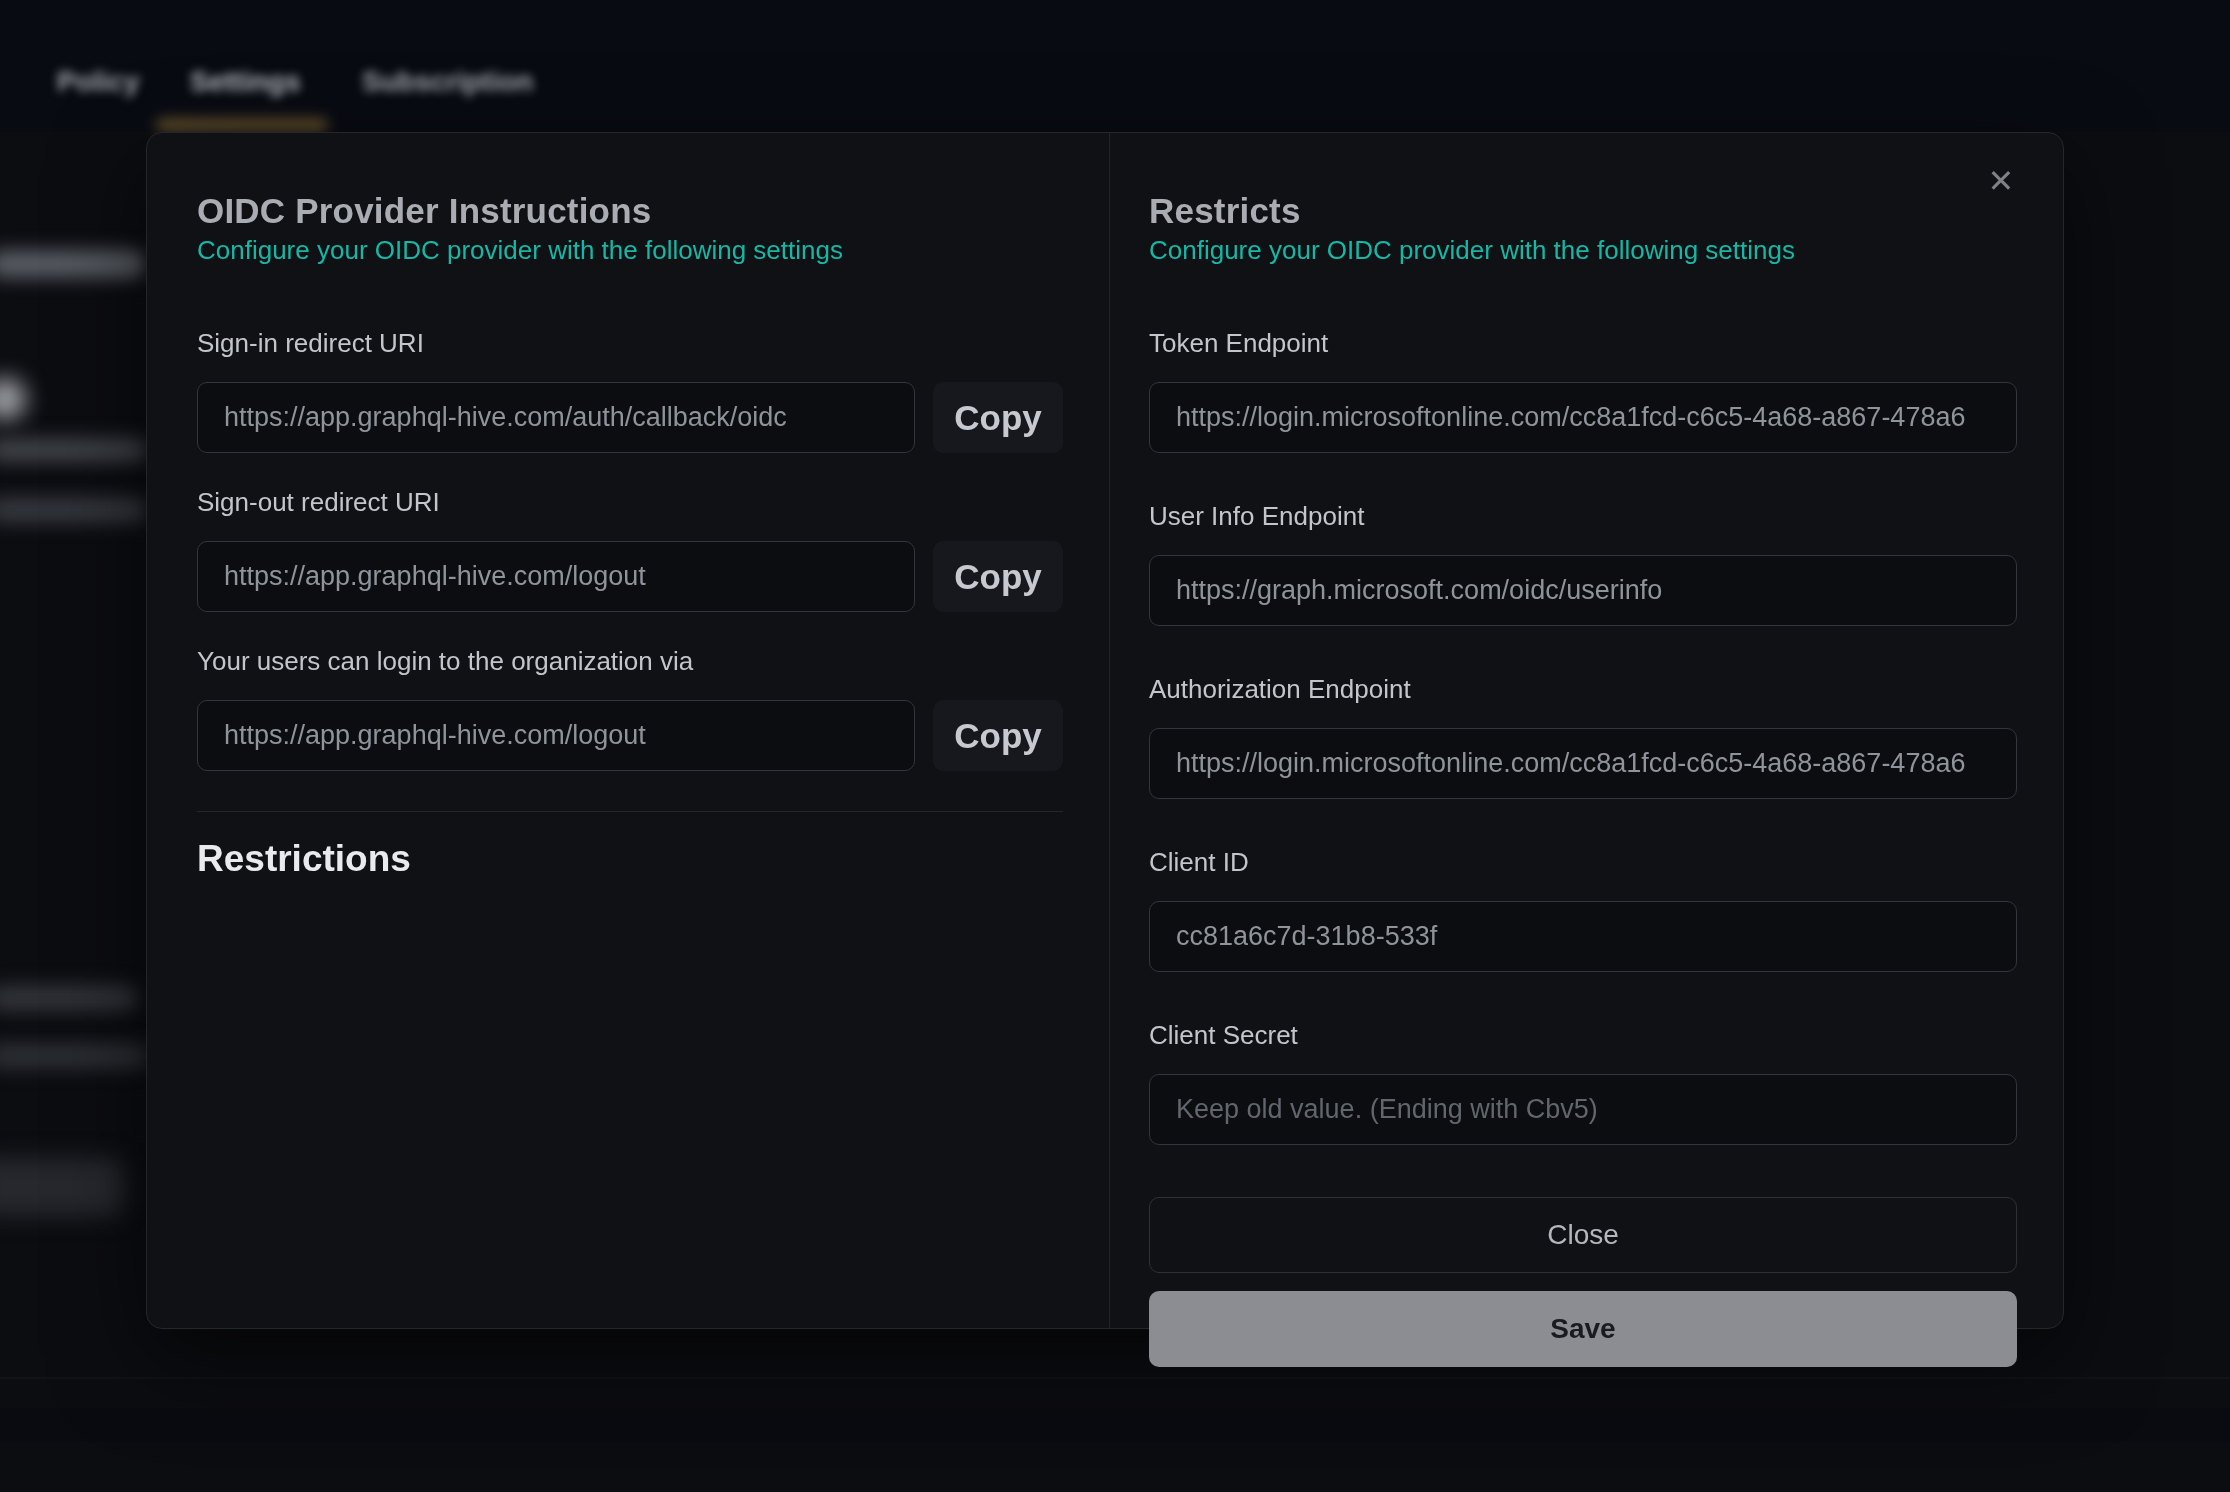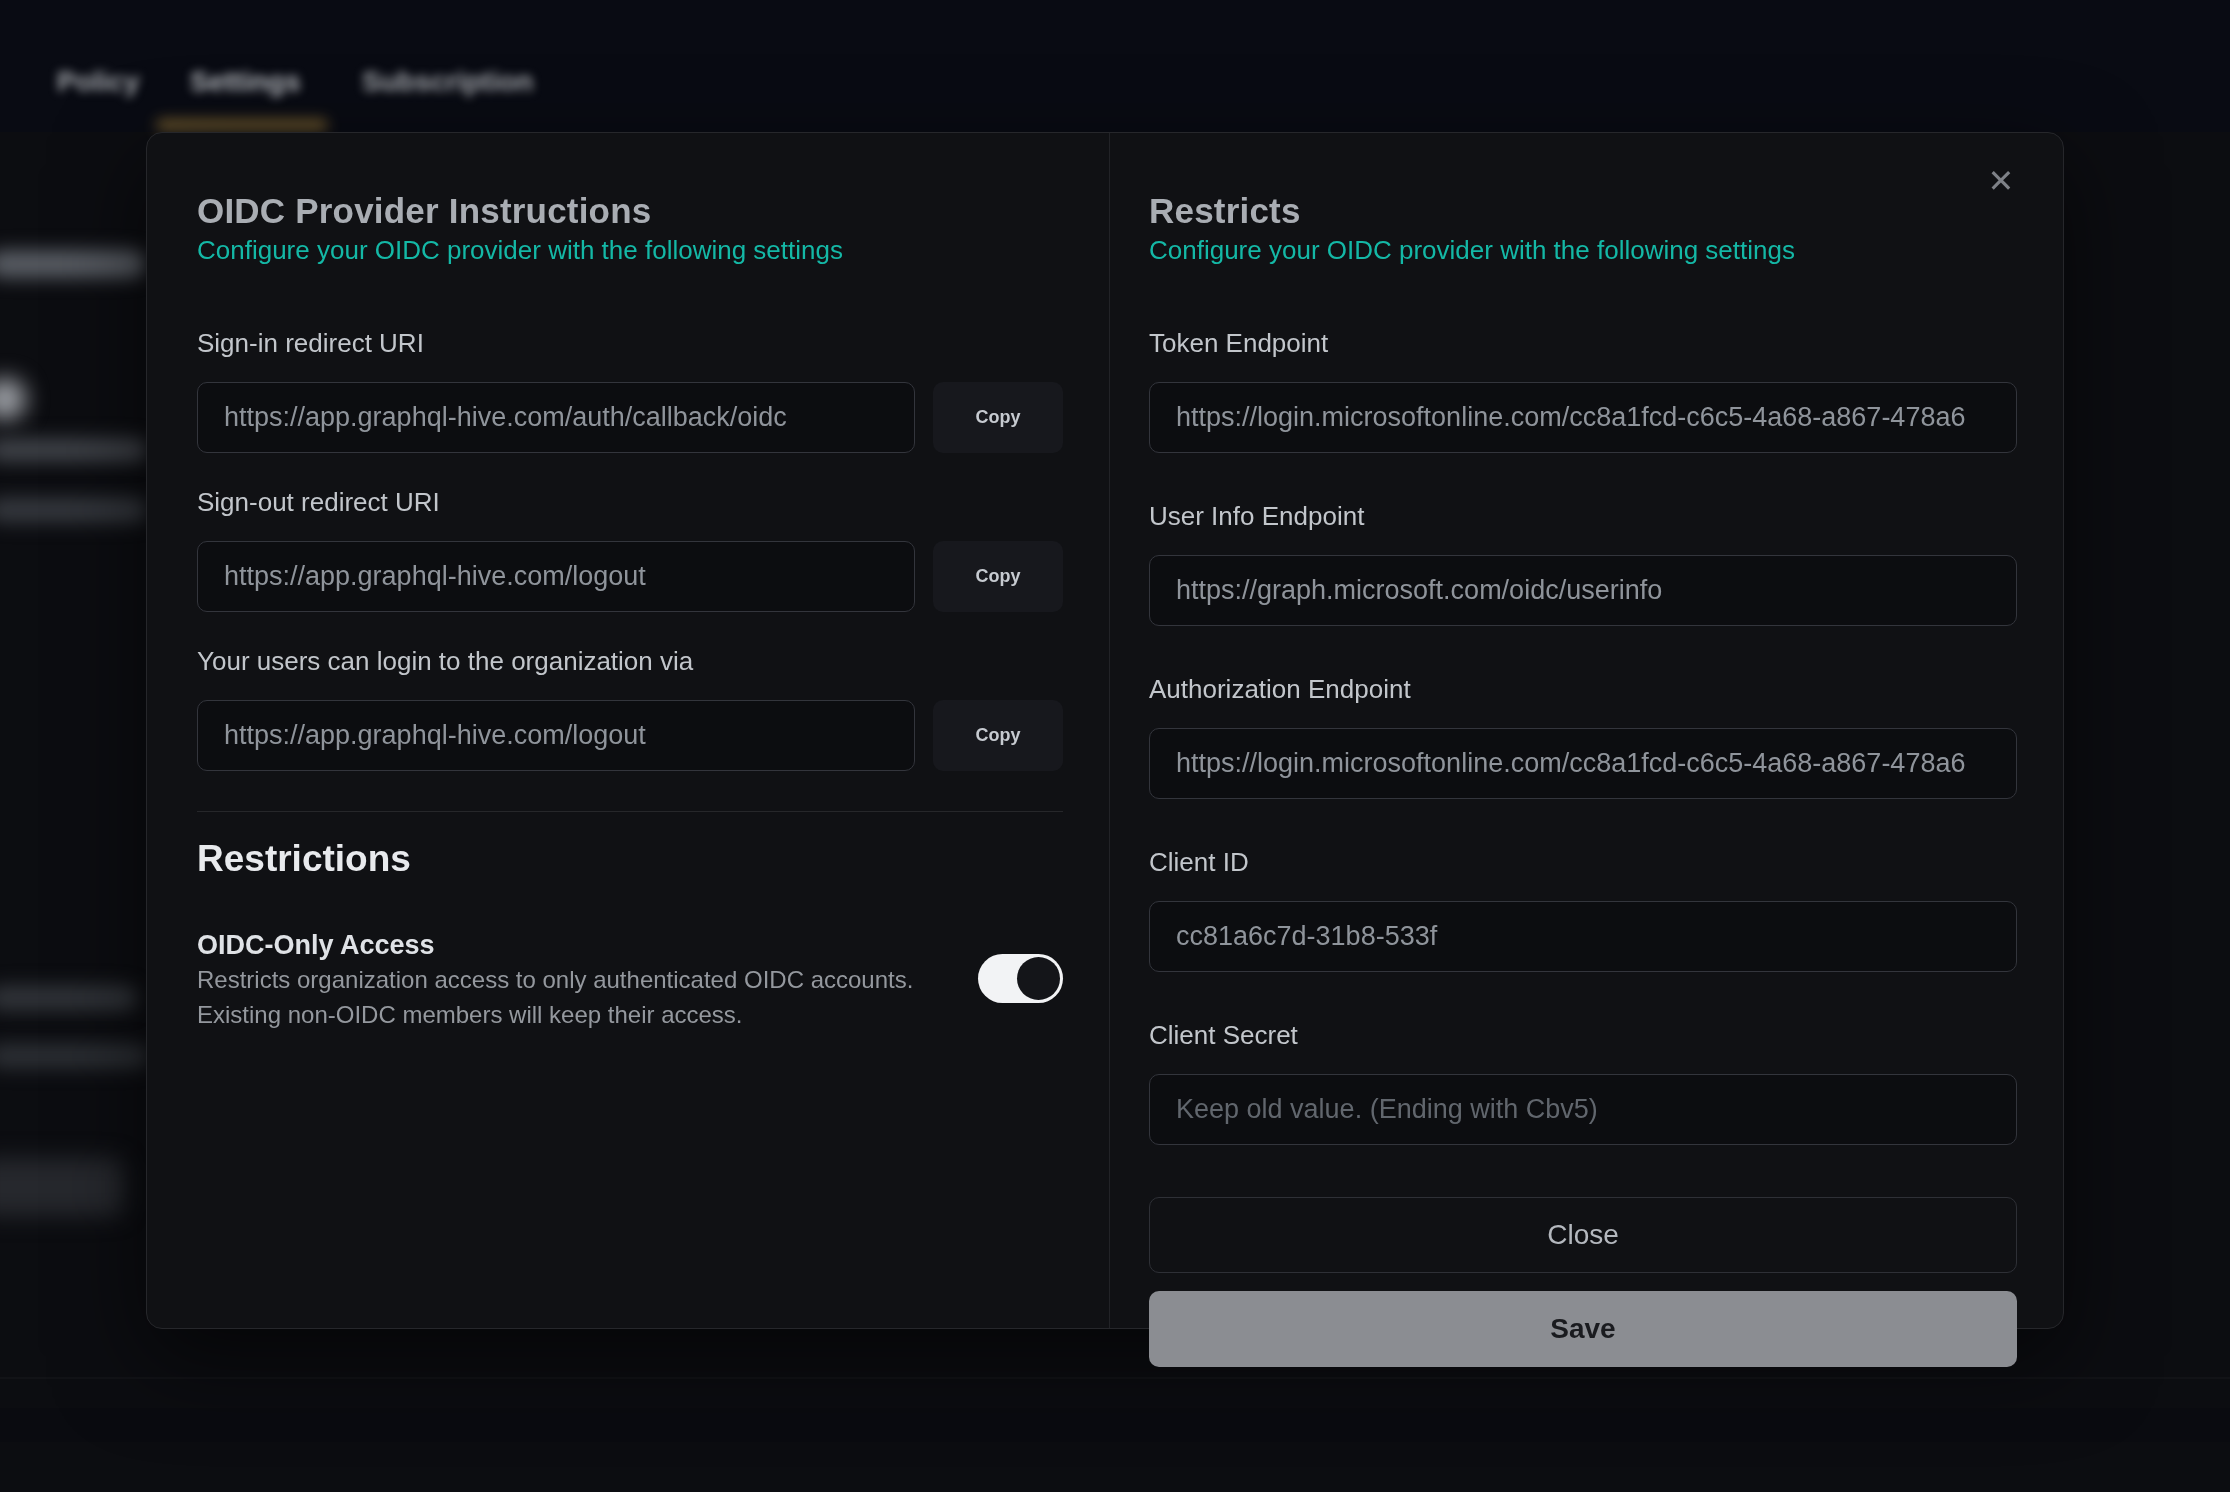--- a/index.html
+++ b/index.html
@@ -67,21 +67,21 @@
     flex:1; height:71px; min-width:0;
     background:#0c0d10; border:1.5px solid #33353c; border-radius:10px;
     color:#8f949b; font-size:27px; padding:9px 26px; outline:none;
     font-family:"Liberation Sans", sans-serif;
     white-space:nowrap; overflow:hidden; text-overflow:clip;
   }
   .text-input::placeholder { color:#61666d; }
   .copy-btn {
     width:130px; height:71px; flex:0 0 130px;
     background:#17181d; border:none; border-radius:10px;
-    color:#c6cad0; font-size:18px; font-weight:600; cursor:pointer;
+    color:#c6cad0; font-size:35px; font-weight:600; cursor:pointer;
     font-family:"Liberation Sans", sans-serif;
   }
 
   .rule { border:none; height:1px; background:#26272a; margin-top:40px; width:100%; }
 
   .restrictions-title { font-size:37px; font-weight:700; color:#e8eaed; line-height:46px; margin-top:24px; }
   .restriction-row { display:flex; justify-content:space-between; margin-top:46px; }
   .restriction-name { font-size:27px; font-weight:700; color:#dfe2e6; line-height:34px; }
   .restriction-desc { font-size:24px; color:#94989e; line-height:35px; }
   .toggle {
@@ -144,30 +144,20 @@
     <div class="field-label lbl-next-l">Your users can login to the organization via</div>
     <div class="input-row">
       <input class="text-input" type="text" value="https://app.graphql-hive.com/logout" style="">
       <button class="copy-btn">Copy</button>
     </div>
 
     <hr class="rule">
 
     <div class="restrictions-title">Restrictions</div>
 
-    <div class="restriction-row">
-      <div class="restriction-text">
-        <div class="restriction-name">OIDC-Only Access</div>
-        <div class="restriction-desc">Restricts organization access to only authenticated OIDC accounts.</div>
-        <div class="restriction-desc">Existing non-OIDC members will keep their access.</div>
-      </div>
-      <div class="toggle">
-        <div class="toggle-knob"></div>
-      </div>
-    </div>
   </div>
 
   <div class="col col-right">
     <div class="section-title">Restricts</div>
     <div class="section-sub">Configure your OIDC provider with the following settings</div>
 
     <div class="field-label lbl-first">Token Endpoint</div>
     <div class="input-row">
       <input class="text-input" type="text" value="https://login.microsoftonline.com/cc8a1fcd-c6c5-4a68-a867-478a6" style="">
     </div>

